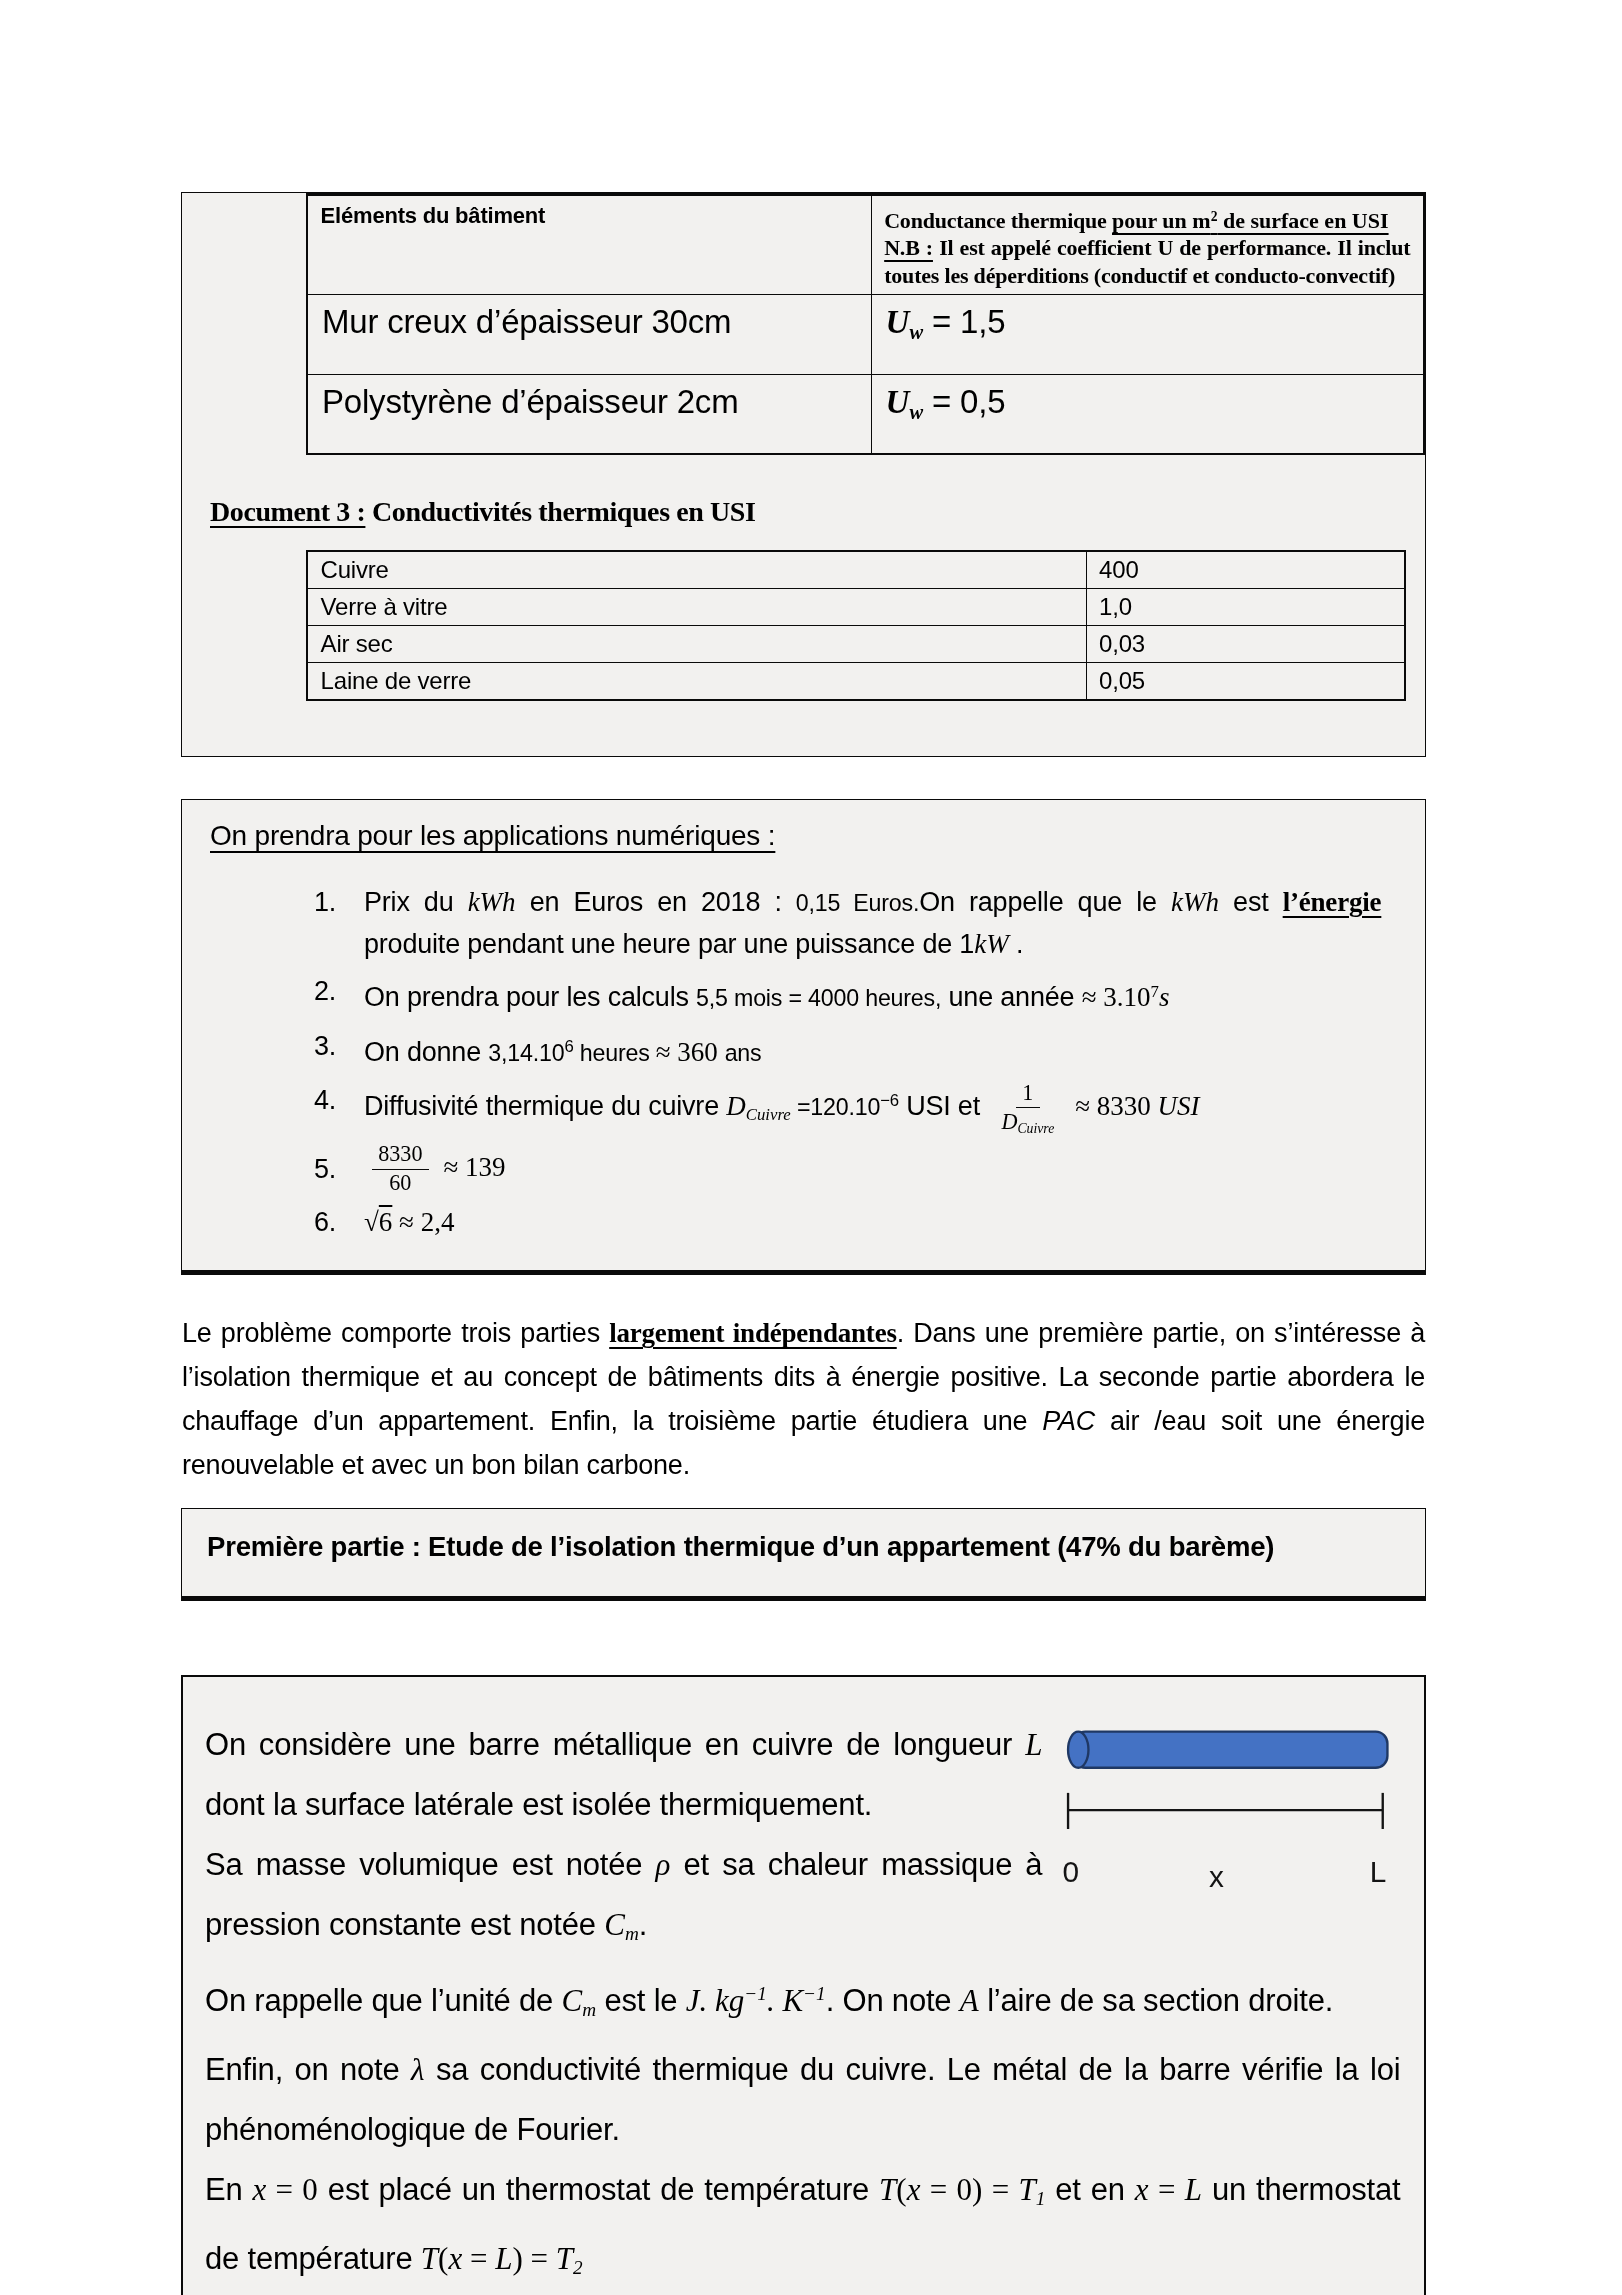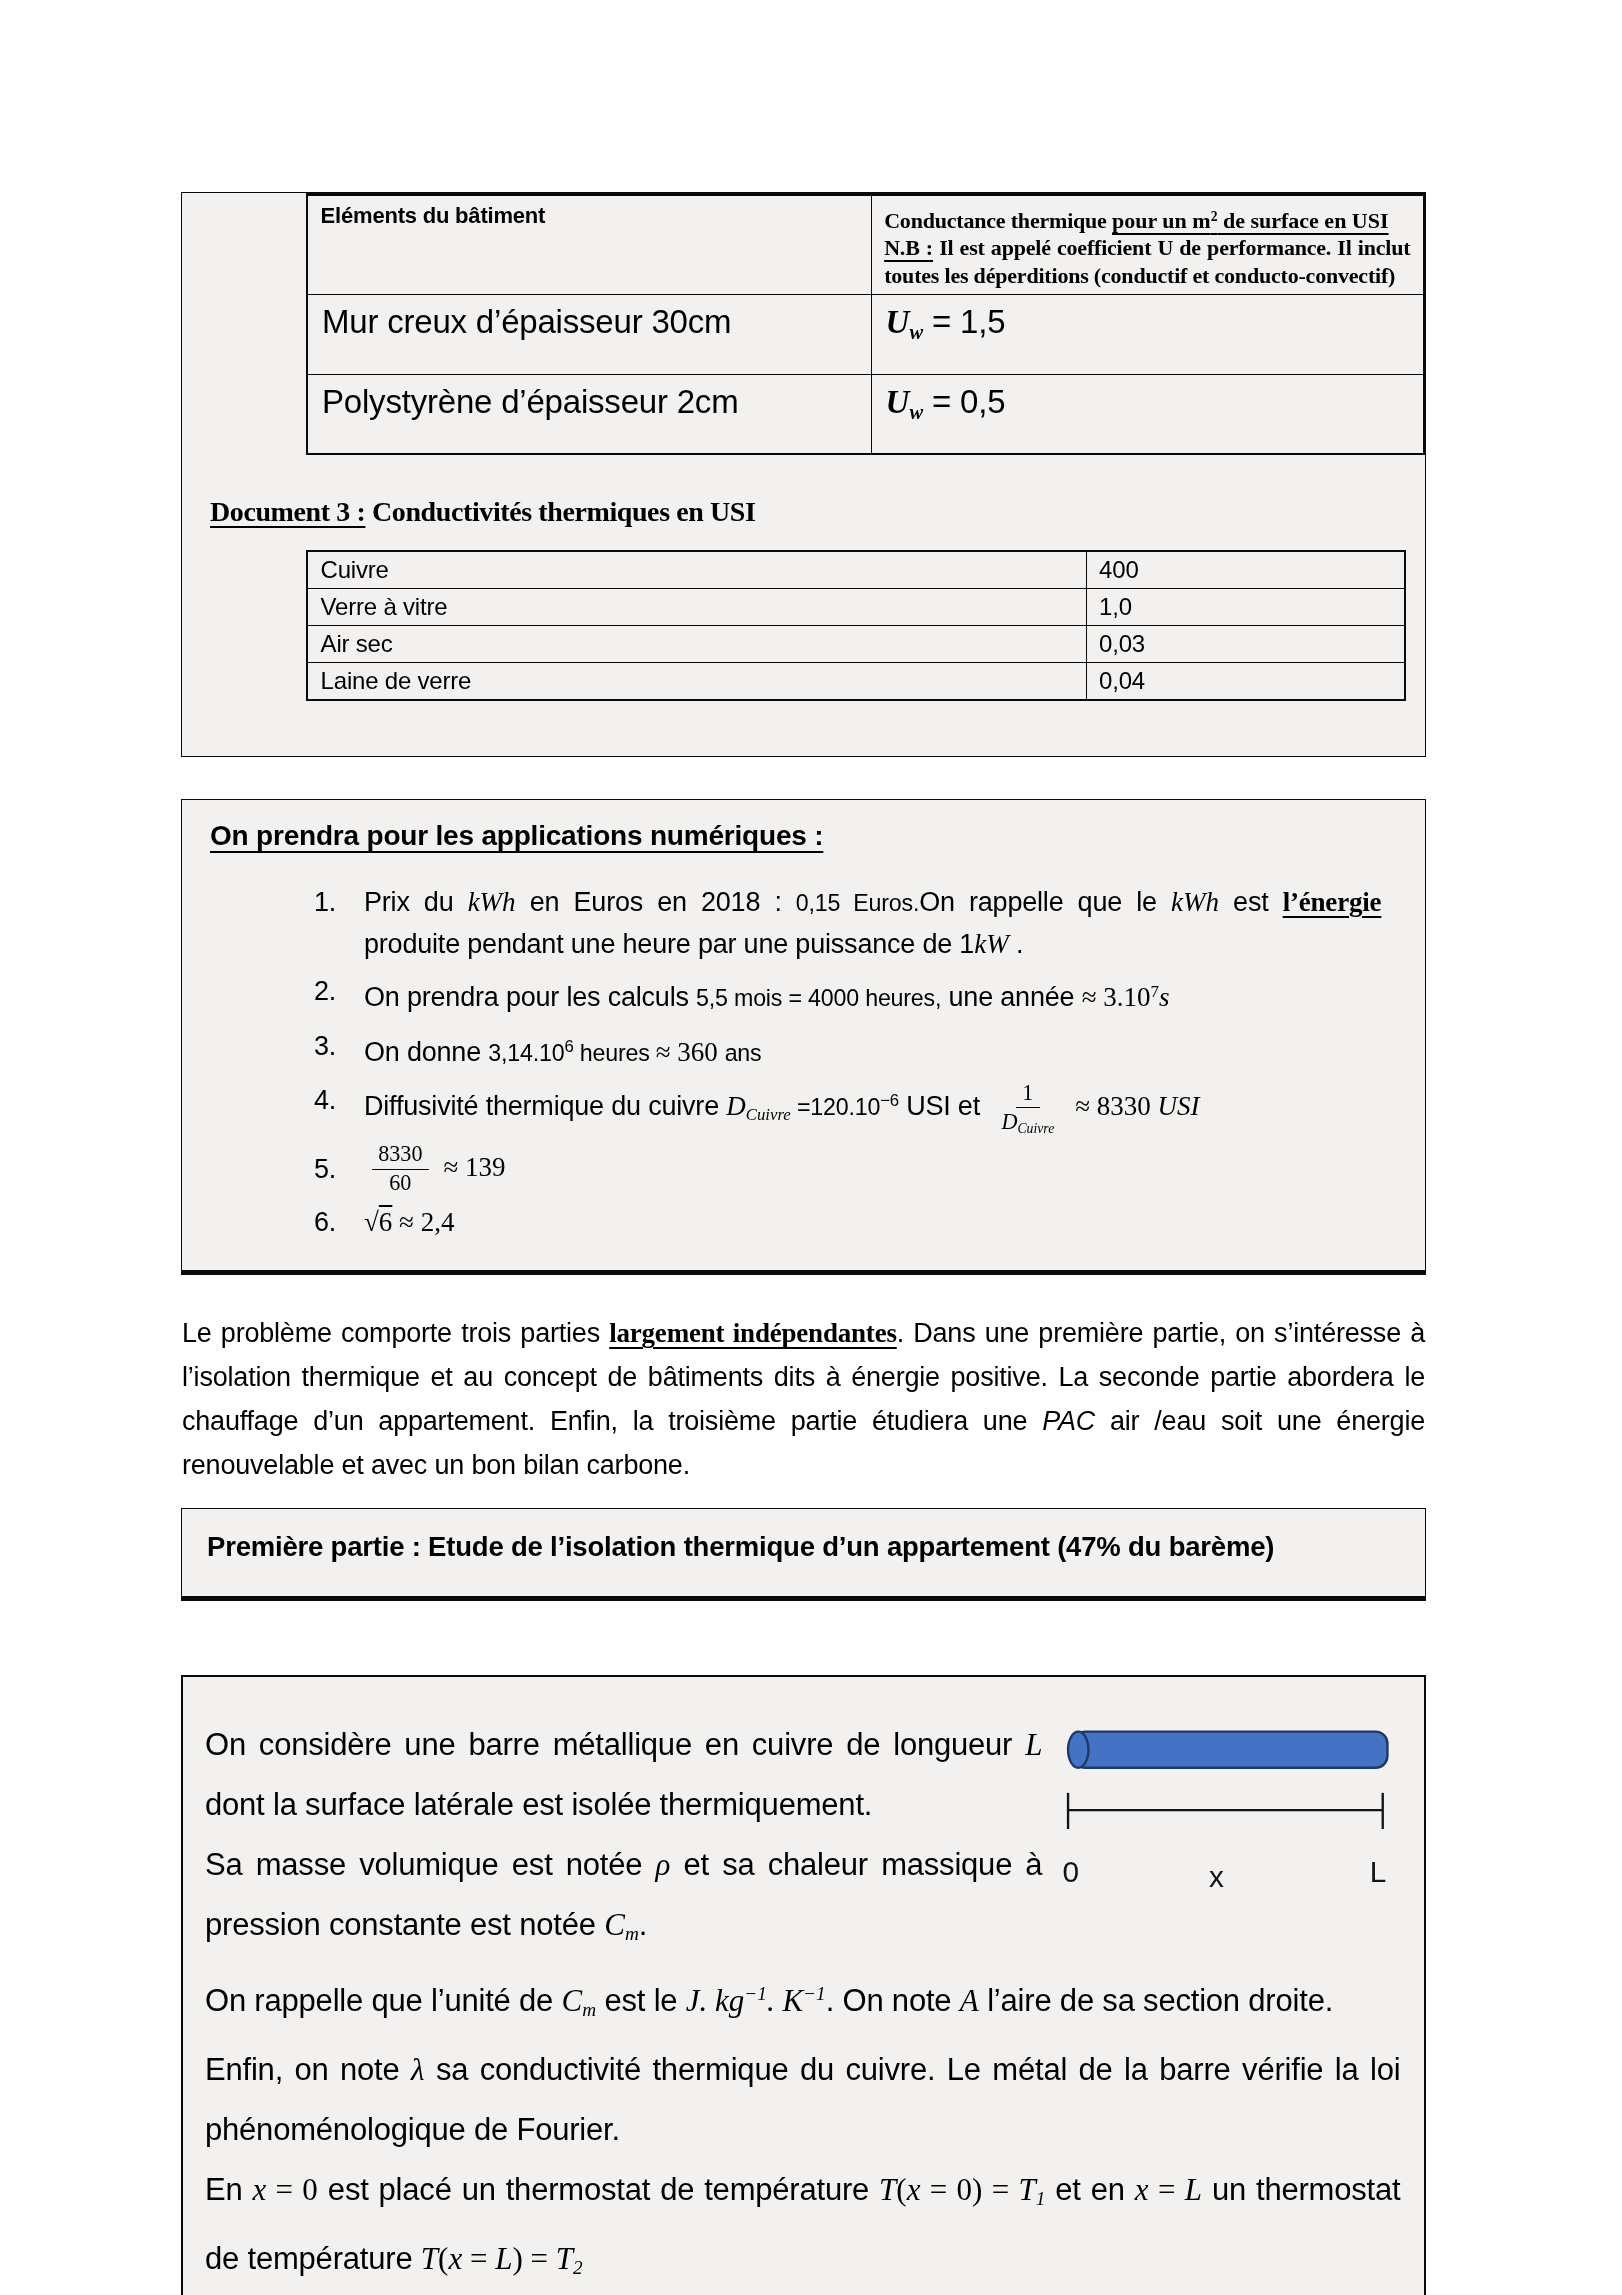--- a/index.html
+++ b/index.html
@@ -28,21 +28,21 @@
   .tbl1 th { font-size:22px; line-height:27.5px; padding:6.3px 12.6px 4.7px; font-weight:bold; }
   .tbl1 th.c2 { text-align:justify; }
   .tbl1 td { font-size:33px; line-height:35px; padding:9.4px 14px 23.6px; font-weight:normal; }
   .doc3 { margin:41px 0 22px 28px; font-size:28px; font-weight:bold; letter-spacing:-0.4px; }
   .tbl2 { margin-left:124px; width:calc(100% - 143px); border:2.4px solid #0a0a0a; }
   .tbl2 .c1 { width:50%; }
   .tbl2 th { font-size:22px; line-height:27px; padding:4.7px 12.6px; font-weight:bold; }
   .tbl2 td { font-size:24px; line-height:28px; padding:3.9px 12.6px; }
   
   .box2 { margin-top:42px; border-bottom:5.5px solid #0a0a0a; padding:20.4px 28px 27px; }
-  .box2-title { font-size:28px; font-weight:bold; text-decoration:underline; text-underline-offset:5.5px; }
+  .box2-title { font-size:28px; font-weight:normal; text-decoration:underline; text-underline-offset:5.5px; }
   .nlist { margin:30px 15.7px 0 104px; display:flex; flex-direction:column; gap:6.3px; }
   .nitem { display:flex; align-items:flex-start; font-size:27px; line-height:41px; }
   .nitem .nnum { width:50px; flex:none; }
   .nitem .ncontent { text-align:justify; flex:1; }
   .nitem:nth-child(5) { align-items:center; }
   
   .b  { font-weight:bold;font-family:Liberation Serif, serif; }
   .u  { text-decoration:underline; text-underline-offset:4.7px; }
   .it { font-style:italic; }
   .sm { font-size:0.86em; }
@@ -100,21 +100,21 @@
         <tr>
           <td>Verre à vitre</td>
           <td>1,0</td>
         </tr>
         <tr>
           <td>Air sec</td>
           <td>0,03</td>
         </tr>
         <tr>
           <td>Laine de verre</td>
-          <td>0,04</td>
+          <td>0,05</td>
         </tr>
       </tbody>
     </table>
   </section>
 
   <section class="box box2">
     <div class="box2-title">On prendra pour les applications numériques :</div>
     <div class="nlist">
       <div class="nitem">
         <span class="nnum">1.</span>

